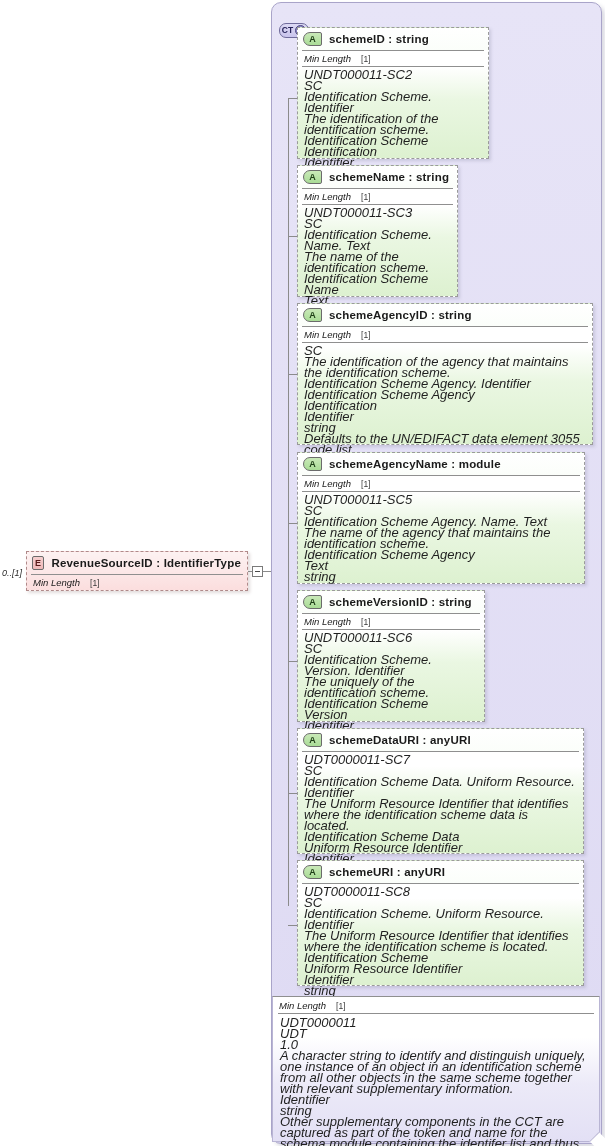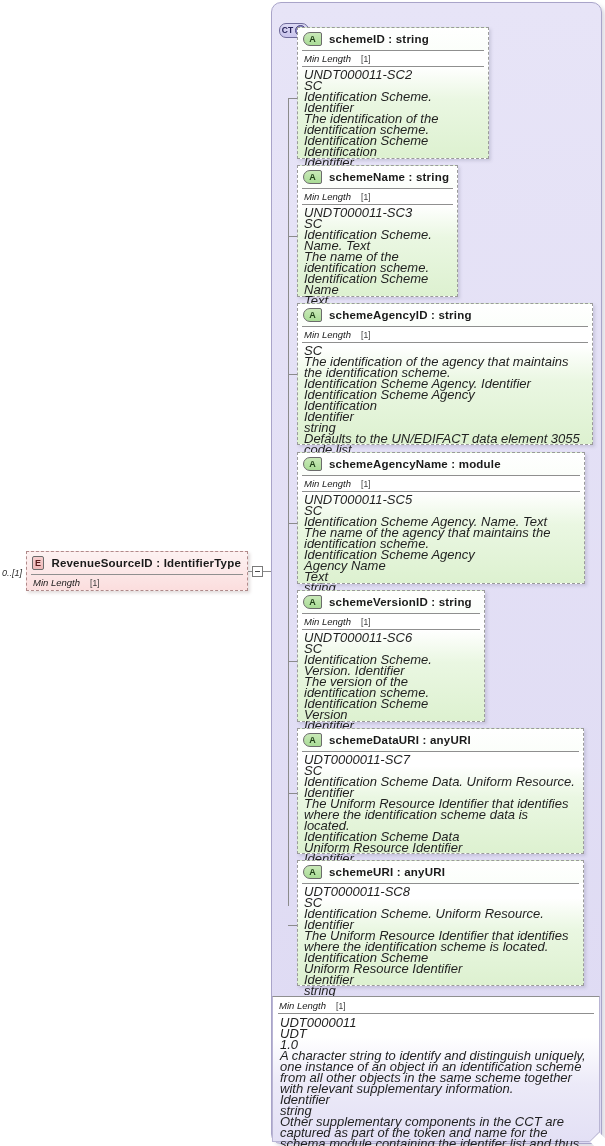--- a/index.html
+++ b/index.html
@@ -234,41 +234,40 @@
     <div class="facet">
       <span>Min Length</span><span class="occ">[1]</span>
     </div>
     <div class="rule"></div>
     <div class="doc">
       <div>UNDT000011-SC5</div>
       <div>SC</div>
       <div>Identification Scheme Agency. Name. Text</div>
       <div>The name of the agency that maintains the identification scheme.</div>
       <div>Identification Scheme Agency</div>
-      <div>Agency Name</div>
       <div>Text</div>
       <div>string</div>
     </div>
   </div>
 
   <div class="attr-box" style="left:297px;top:590px;width:188px;height:132px;">
     <div class="node-title">
       <span class="badge badge-a">A</span>
       <span>schemeVersionID : string</span>
     </div>
     <div class="rule"></div>
     <div class="facet">
       <span>Min Length</span><span class="occ">[1]</span>
     </div>
     <div class="rule"></div>
     <div class="doc">
       <div>UNDT000011-SC6</div>
       <div>SC</div>
       <div>Identification Scheme. Version. Identifier</div>
-      <div>The version of the identification scheme.</div>
+      <div>The uniquely of the identification scheme.</div>
       <div>Identification Scheme</div>
       <div>Version</div>
       <div>Identifier</div>
       <div>string</div>
     </div>
   </div>
 
   <div class="attr-box" style="left:297px;top:728px;width:287px;height:126px;">
     <div class="node-title">
       <span class="badge badge-a">A</span>

